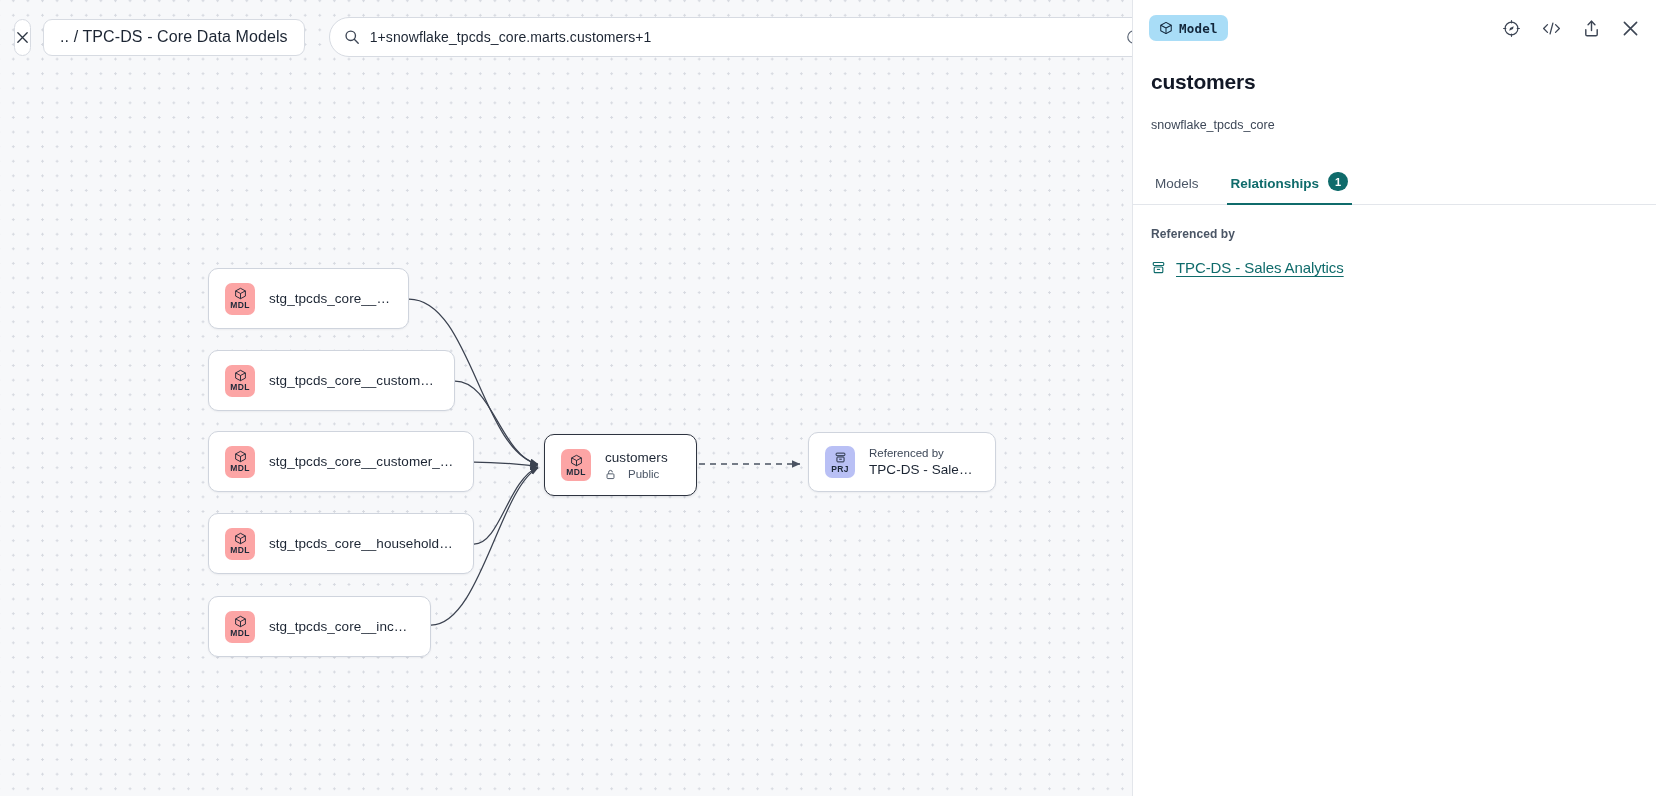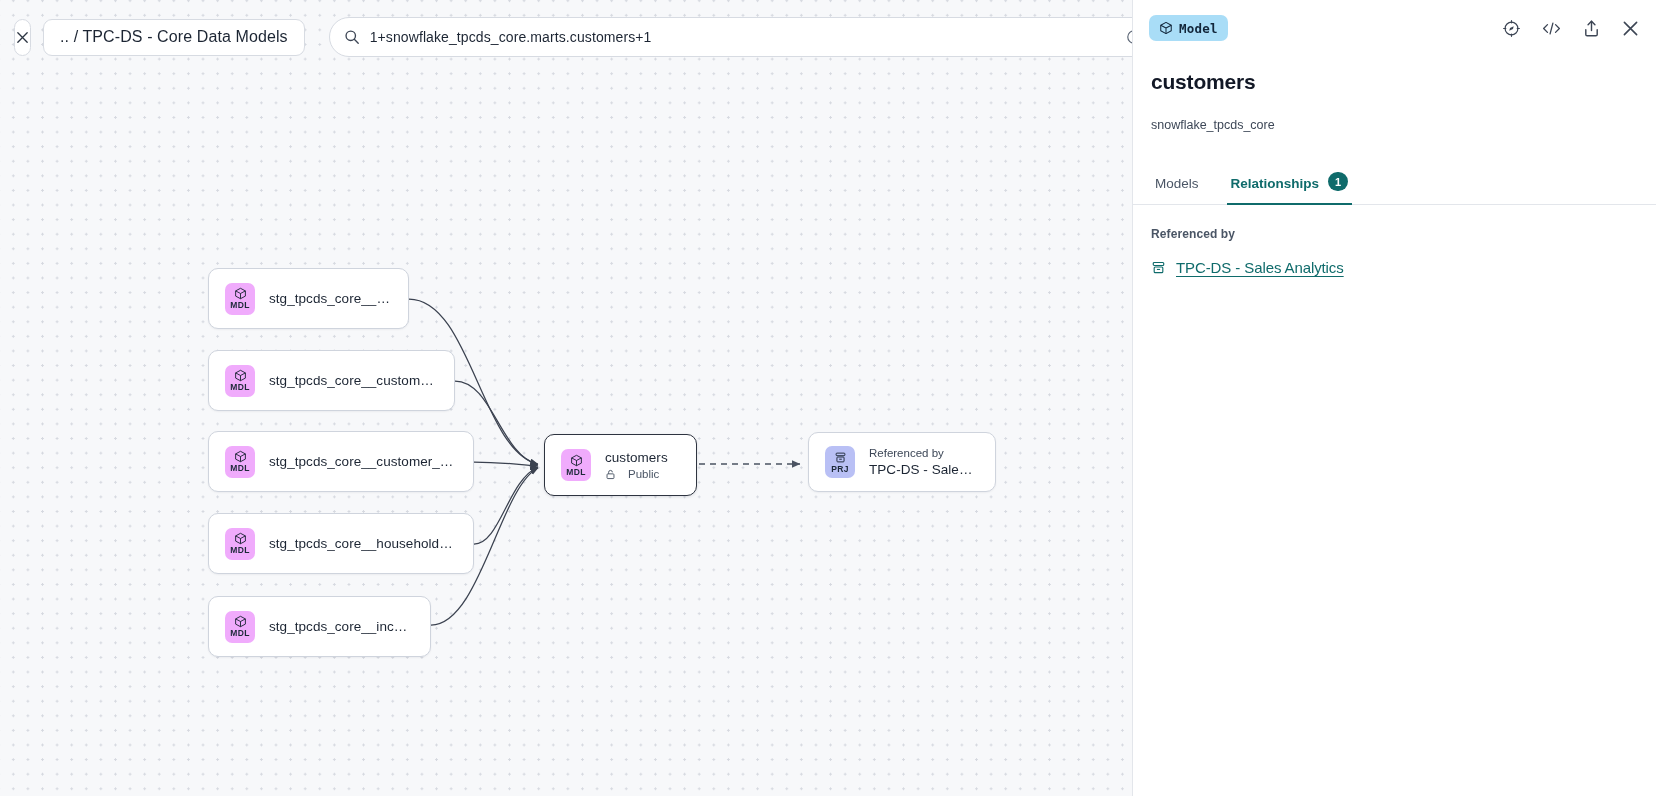--- a/index.html
+++ b/index.html
@@ -59,21 +59,21 @@
     box-shadow: 0 1px 2px rgba(16,24,40,.05);
     cursor: pointer;
   }
   .node.selected { border: 1.6px solid #2e3440; box-shadow: 0 1px 3px rgba(16,24,40,.12); }
 
   .badge-ico {
     flex: 0 0 auto; width: 30px; height: 32px; border-radius: 7px;
     display: flex; flex-direction: column; align-items: center; justify-content: center;
     gap: 0px;
   }
-  .badge-ico.mdl { background: #f0abfc; }
+  .badge-ico.mdl { background: #fca5a5; }
   .badge-ico.prj { background: #b9c0f5; text-align: center; }
   .badge-ico .tag {
     font-size: 8.5px; font-weight: 700; letter-spacing: .3px;
     color: #1d2939; line-height: 9px; margin-top: 1px;
   }
   .node-label {
     font-size: 13.5px; color: #1c2533; white-space: nowrap;
     overflow: hidden; text-overflow: ellipsis; letter-spacing: .05px;
   }
   .node-texts { display: flex; flex-direction: column; gap: 3px; min-width: 0; }

